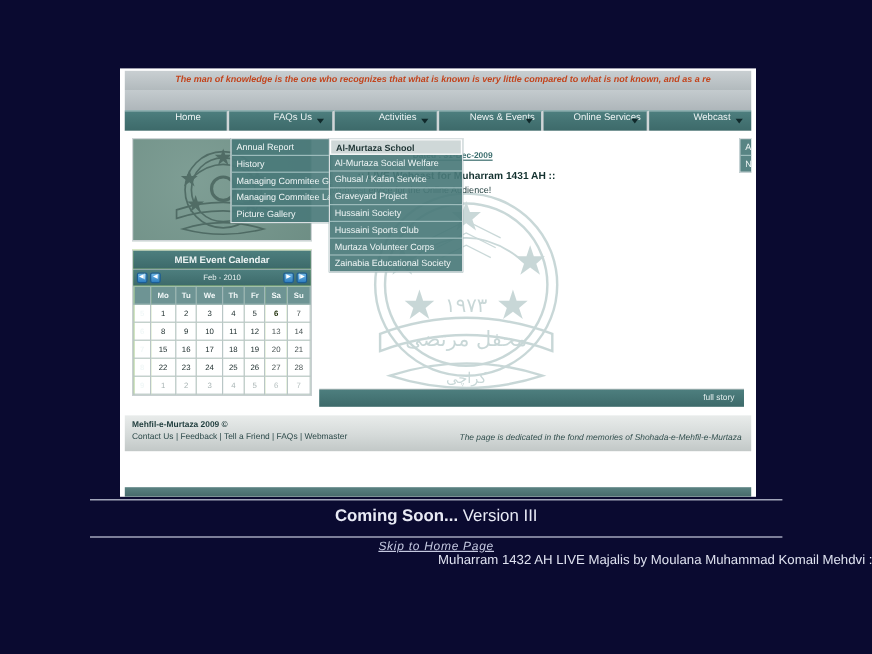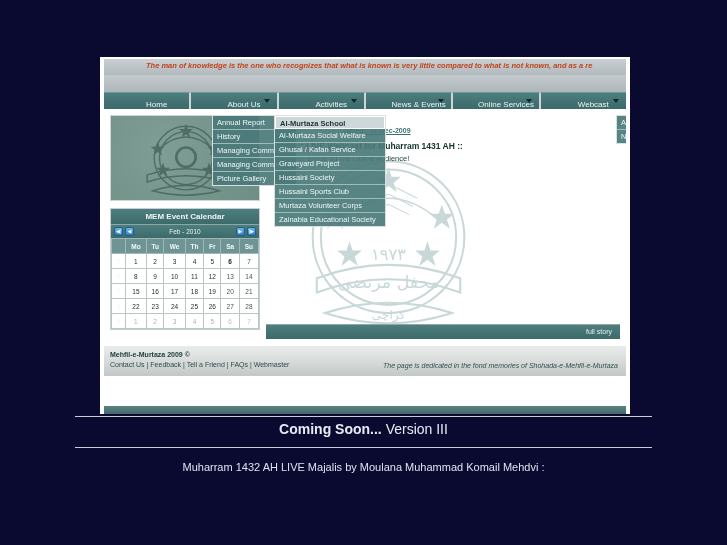--- a/index.html
+++ b/index.html
@@ -102,21 +102,21 @@
   }
   .nav-item {
     position: relative;
     flex: 1 1 0;
     background: linear-gradient(to bottom, #4d7e7e 0%, #447373 50%, #3d6a6a 100%);
     border-right: 2px solid #cfd5d7;
     border-top: 1px solid #6b9a9a;
     color: #eef4f4;
     font-size: 8px;
     display: flex;
-    align-items: flex-end;
+    align-items: flex-start;
     justify-content: center;
     box-sizing: border-box;
     padding-left: 20px;
   }
   .nav-item:last-child { border-right: none; }
   .nav-caret {
     position: absolute;
     right: 7px;
     top: 6px;
     width: 0; height: 0;
@@ -391,21 +391,21 @@
     text-align: center;
     font-size: 10px;
     font-style: italic;
     color: #c5c9e0;
     text-decoration: underline;
     letter-spacing: 0.6px;
   }
   #bottom-line1, #bottom-line2 {
     position: absolute;
     left: 0; right: 0;
-    text-align: center;
+    text-align: right;
     color: #dfe2f0;
     font-size: 11px;
   }
   #bottom-line1 { top: 461px; }
   #bottom-line2 { top: 473px; }
 </style>
 </head>
 <body>
 
 <div id="root">
@@ -417,21 +417,21 @@
       <div class="marquee-text">The man of knowledge is the one who recognizes that what is known is very little compared to what is not known, and as a re</div>
     </div>
 
     <div class="pre-nav"></div>
 
     <div class="navbar">
       <div class="nav-item">
         <span>Home</span>
       </div>
       <div class="nav-item">
-        <span>About Us</span>
+        <span>FAQs Us</span>
         <span class="nav-caret"></span>
       </div>
       <div class="nav-item">
         <span>Activities</span>
         <span class="nav-caret"></span>
       </div>
       <div class="nav-item">
         <span>News &amp; Events</span>
         <span class="nav-caret"></span>
       </div>
@@ -587,21 +587,21 @@
         <div class="dd" id="dd-online">
           <div class="dd-item">
             <span>Applications</span>
             
           </div>
           <div class="dd-item">Newsletters</div>
         </div>
 
       </div>
 
-      <div class="dd" id="dd-about" style="top:6px;margin-left:20px;">
+      <div class="dd" id="dd-about" style="top:6px;">
         <div class="dd-item">Annual Report</div>
         <div class="dd-item">History</div>
         <div class="dd-item">Managing Commitee Gents</div>
         <div class="dd-item">Managing Commitee Ladies</div>
         <div class="dd-item">Picture Gallery</div>
       </div>
 
       <div class="dd" id="dd-activities" style="top:6px;">
         <div class="dd-item sel">Al-Murtaza School</div>
         <div class="dd-item">Al-Murtaza Social Welfare</div>
@@ -626,15 +626,16 @@
 
   <div class="rule" id="rule-top"></div>
 
   <div id="coming-soon">
     <b>Coming Soon...</b>
     <span class="ver">Version III</span>
   </div>
 
   <div class="rule" id="rule-mid"></div>
 
+  <div id="skip-link">Skip to Home Page</div>
   <div id="bottom-line1">Muharram 1432 AH LIVE Majalis by Moulana Muhammad Komail Mehdvi :</div>
 
 </div>
 
 </body></html>

